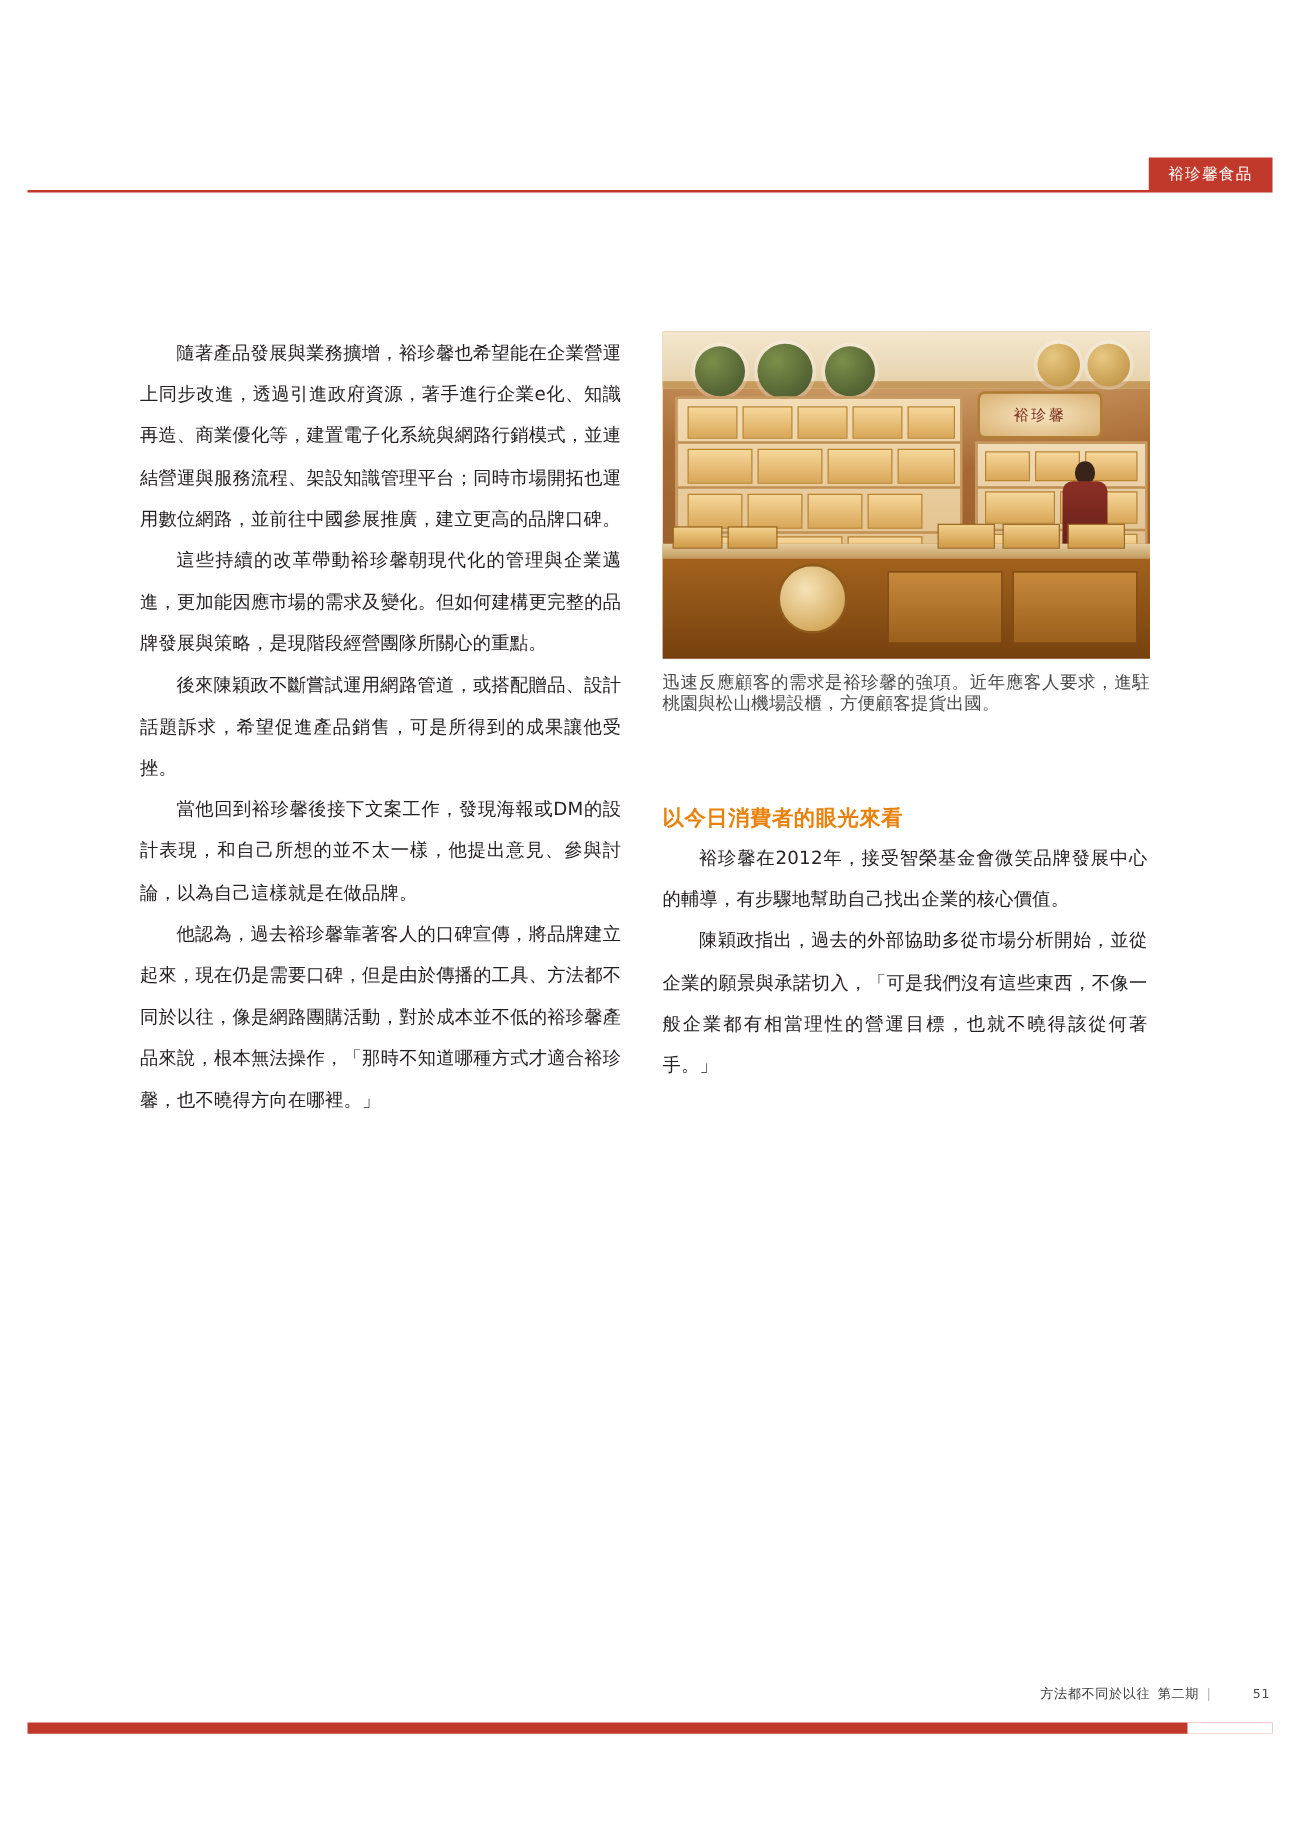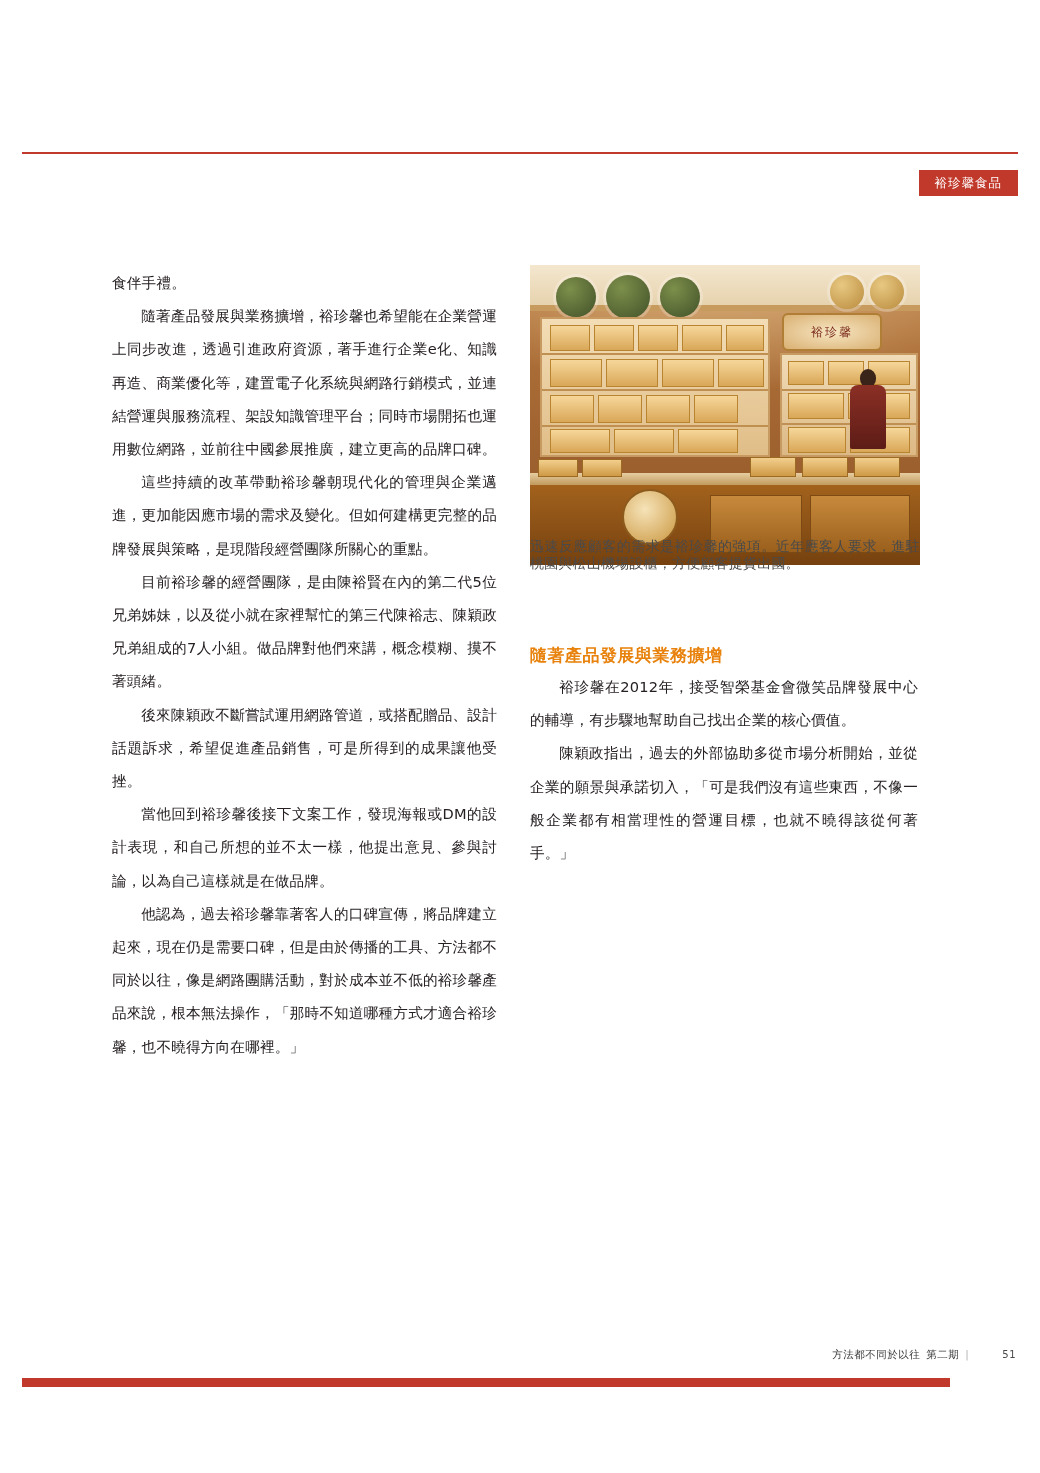--- a/index.html
+++ b/index.html
@@ -39,21 +39,20 @@
     height: 26px;
     background: #c0392b;
     color: #ffffff;
     font-size: 12.5px;
     letter-spacing: 1px;
     display: flex;
     align-items: center;
     justify-content: center;
     padding: 0 16px;
     box-sizing: border-box;
-    margin-top: 44px;
   }
 
   
   .footer-rule {
     position: absolute;
     left: 22px;
     right: 22px;
     top: 1378px;
     height: 9px;
     background: #c0392b;
@@ -107,21 +106,21 @@
     margin: 16px 0 4px 0;
     letter-spacing: 0.5px;
   }
 
   
   .photo-wrap {
     position: absolute;
     left: 530px;
     top: 265px;
     width: 390px;
-    height: 300px;
+    height: 262px;
     overflow: hidden;
   }
   .photo {
     position: absolute;
     inset: 0;
     background:
       
       radial-gradient(ellipse 120% 60% at 50% 0%, rgba(255,236,190,0.55), rgba(255,236,190,0) 70%),
       linear-gradient(#b9793f, #8e5426);
   }
@@ -316,31 +315,29 @@
         <div class="good" style="left:220px; top:-16px; width:46px; height:20px"></div>
         <div class="good" style="left:272px; top:-16px; width:46px; height:20px"></div>
         <div class="good" style="left:324px; top:-16px; width:46px; height:20px"></div>
       </div>
     </div>
   </div>
 
   <div class="caption">迅速反應顧客的需求是裕珍馨的強項。近年應客人要求，進駐桃園與松山機場設櫃，方便顧客提貨出國。</div>
 
   <div class="col col-left">
-    <p>食伴手禮。</p>
     <p class="indent">隨著產品發展與業務擴增，裕珍馨也希望能在企業營運上同步改進，透過引進政府資源，著手進行企業e化、知識再造、商業優化等，建置電子化系統與網路行銷模式，並連結營運與服務流程、架設知識管理平台；同時市場開拓也運用數位網路，並前往中國參展推廣，建立更高的品牌口碑。</p>
     <p class="indent">這些持續的改革帶動裕珍馨朝現代化的管理與企業邁進，更加能因應市場的需求及變化。但如何建構更完整的品牌發展與策略，是現階段經營團隊所關心的重點。</p>
-    <p class="indent">目前裕珍馨的經營團隊，是由陳裕賢在內的第二代5位兄弟姊妹，以及從小就在家裡幫忙的第三代陳裕志、陳穎政兄弟組成的7人小組。做品牌對他們來講，概念模糊、摸不著頭緒。</p>
     <p class="indent">後來陳穎政不斷嘗試運用網路管道，或搭配贈品、設計話題訴求，希望促進產品銷售，可是所得到的成果讓他受挫。</p>
     <p class="indent">當他回到裕珍馨後接下文案工作，發現海報或DM的設計表現，和自己所想的並不太一樣，他提出意見、參與討論，以為自己這樣就是在做品牌。</p>
     <p class="indent">他認為，過去裕珍馨靠著客人的口碑宣傳，將品牌建立起來，現在仍是需要口碑，但是由於傳播的工具、方法都不同於以往，像是網路團購活動，對於成本並不低的裕珍馨產品來說，根本無法操作，「那時不知道哪種方式才適合裕珍馨，也不曉得方向在哪裡。」</p>
   </div>
 
   <div class="col col-right">
-    <p class="sec-head">隨著產品發展與業務擴增</p>
+    <p class="sec-head">以今日消費者的眼光來看</p>
     <p class="indent">裕珍馨在2012年，接受智榮基金會微笑品牌發展中心的輔導，有步驟地幫助自己找出企業的核心價值。</p>
     <p class="indent">陳穎政指出，過去的外部協助多從市場分析開始，並從企業的願景與承諾切入，「可是我們沒有這些東西，不像一般企業都有相當理性的營運目標，也就不曉得該從何著手。」</p>
   </div>
 
   <div class="folio">
     <span>方法都不同於以往</span>
     <span class="issue">第二期</span>
     <span class="sep">|</span>
     <span class="pageno">51</span>
   </div>

